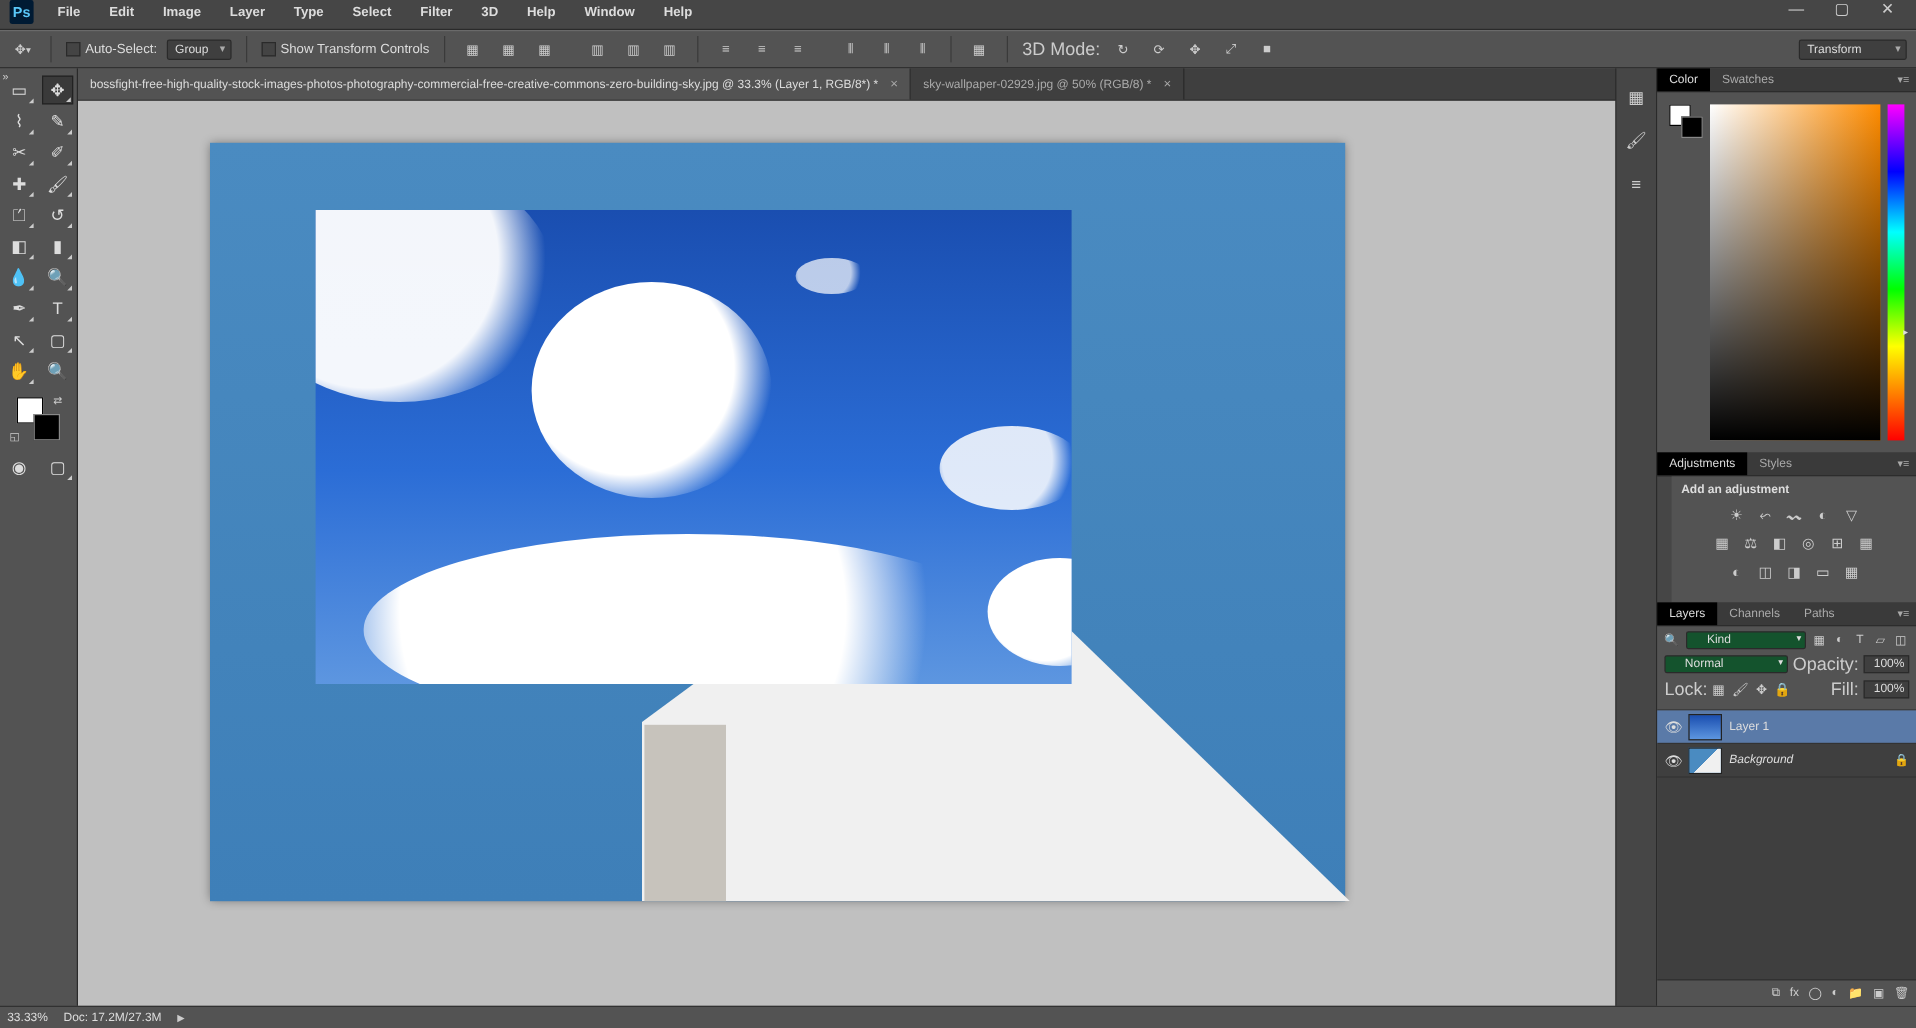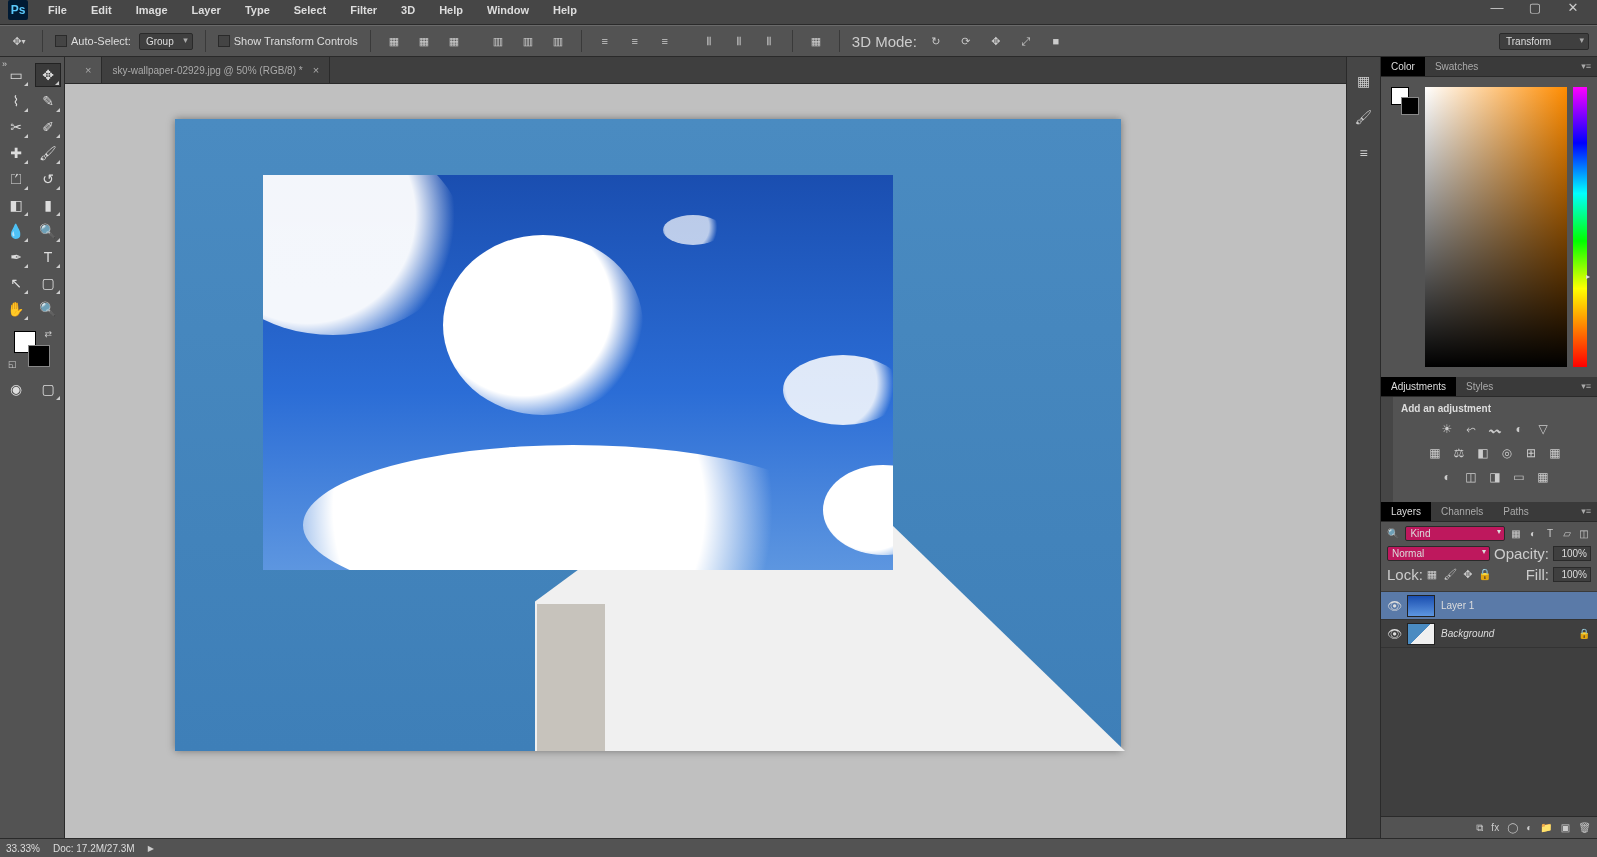--- a/index.html
+++ b/index.html
@@ -70,21 +70,21 @@
 .hue-strip::after { content: "▸"; position: absolute; right: -3px; top: 185px; font-size: 8px; color: #ddd; }
 
 .adj-body { padding: 6px 8px 10px; margin-left: 12px; }
 .adj-title { font-size: 10px; font-weight: bold; margin-bottom: 6px; }
 .adj-row { display: flex; justify-content: center; gap: 6px; margin-bottom: 6px; }
 .adj-icon { width: 18px; height: 18px; display: flex; align-items: center; justify-content: center; color: #ccc; font-size: 12px; }
 
 .layers-body { display: flex; flex-direction: column; }
 .layers-controls { padding: 4px 6px; border-bottom: 1px solid #3a3a3a; }
 .layers-controls .row { gap: 4px; margin-bottom: 4px; align-items: center; }
-.mini-select { background: #be185d; border: 1px solid #2a2a2a; padding: 1px 14px 1px 4px; font-size: 10px; position: relative; border-radius: 2px; flex: 1; }
+.mini-select { background: #14532d; border: 1px solid #2a2a2a; padding: 1px 14px 1px 16px; font-size: 10px; position: relative; border-radius: 2px; flex: 1; }
 .mini-select::after { content: "▾"; position: absolute; right: 3px; top: 0; font-size: 8px; }
 .small-label { font-size: 15px; color: #ccc; }
 .pct-field { background: #3f3f3f; border: 1px solid #2a2a2a; padding: 1px 3px; font-size: 10px; width: 38px; text-align: right; }
 .filter-icons { display: flex; gap: 3px; }
 .filter-icons span { width: 14px; text-align: center; font-size: 10px; color: #ccc; }
 .lock-icons { display: flex; gap: 6px; }
 .lock-icons span { font-size: 11px; color: #ccc; }
 
 .layer-list { flex: 1; background: #3f3f3f; }
 .layer-item { display: flex; align-items: center; height: 28px; border-bottom: 1px solid #333; padding: 0 6px; gap: 6px; }
@@ -203,20 +203,21 @@
     </div>
     <div class="tool-grid" style="margin-top:10px;">
       <div class="tool">◉</div>
       <div class="tool">▢<span class="corner"></span></div>
     </div>
   </div>
 
   <div class="docarea">
     <div class="tabbar">
       <div class="doctab active">
+        <span style="white-space:nowrap;overflow:hidden;text-overflow:ellipsis;">bossfight-free-high-quality-stock-images-photos-photography-commercial-free-creative-commons-zero-building-sky.jpg @ 33.3% (Layer 1, RGB/8*) *</span>
         <span class="close">×</span>
       </div>
       <div class="doctab">
         <span>sky-wallpaper-02929.jpg @ 50% (RGB/8) *</span>
         <span class="close">×</span>
       </div>
     </div>
     <div class="canvas-wrap">
       <div class="canvas">
         <div class="building"></div>

